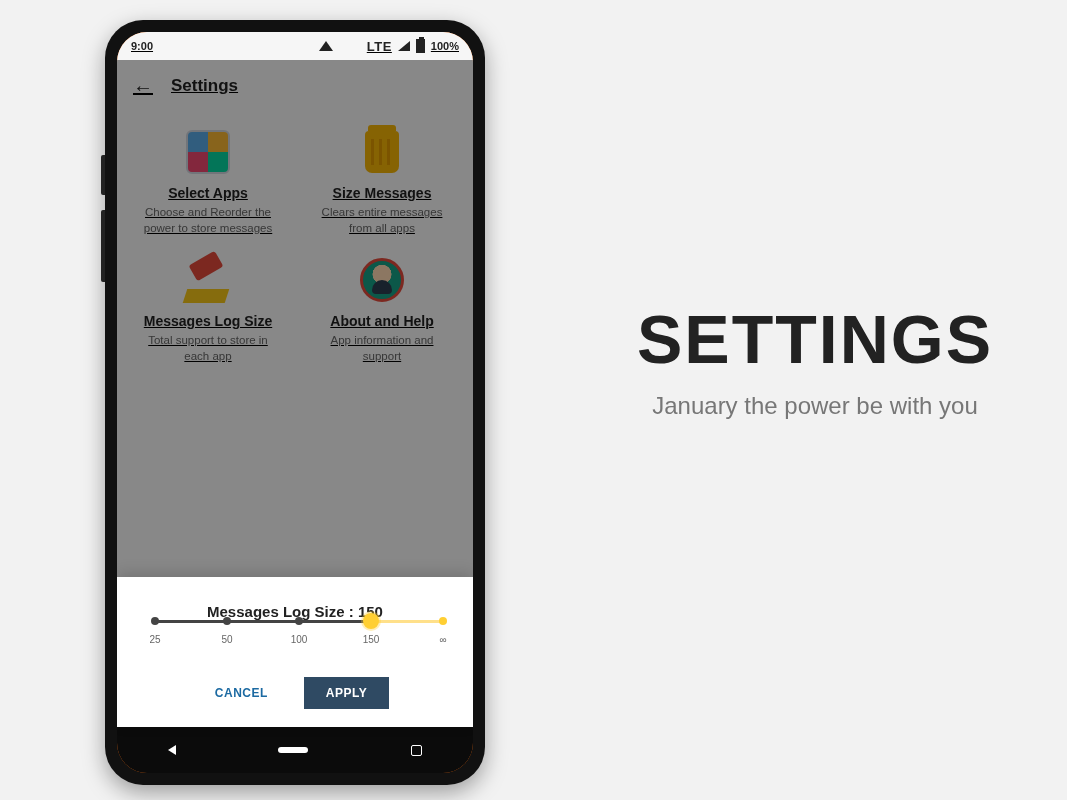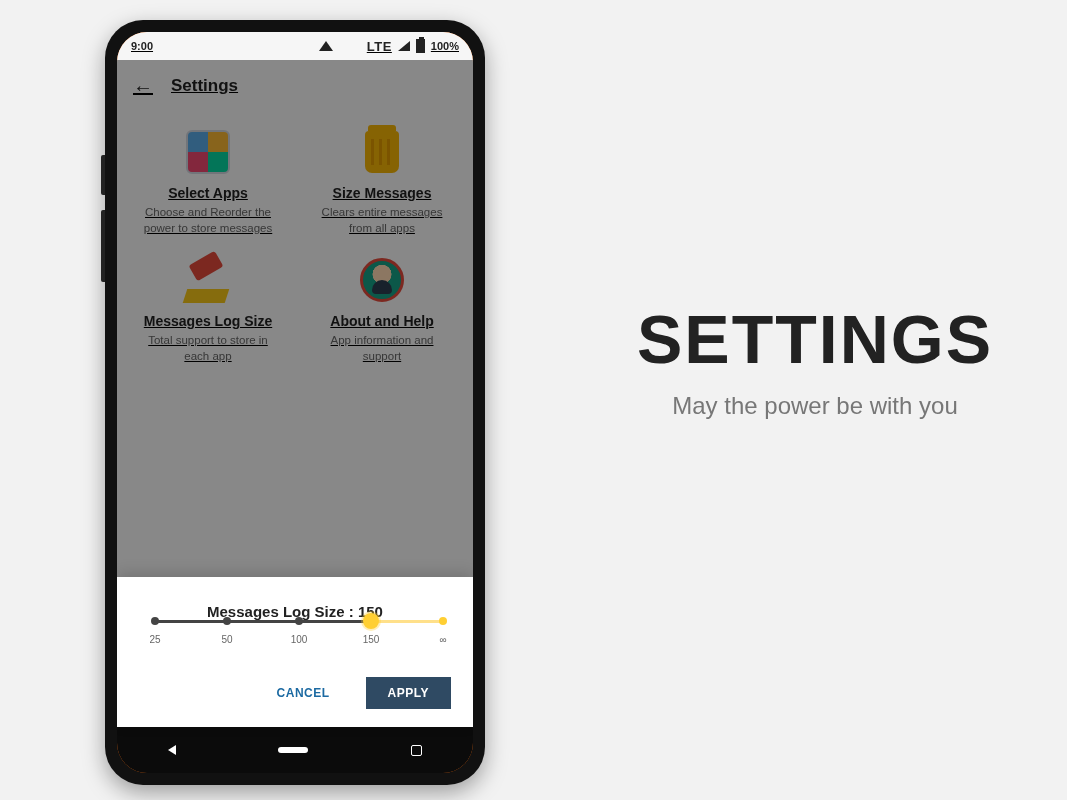--- a/index.html
+++ b/index.html
@@ -189,21 +189,21 @@
   .thumb {
     position:absolute; top:-7px; width:16px; height:16px; border-radius:50%;
     background:#ffcf33; transform:translateX(-50%);
     box-shadow:0 0 0 2px rgba(255,207,51,0.35);
   }
   .tick-label {
     position:absolute; top:14px; font-size:10px; color:#666;
     transform:translateX(-50%); white-space:nowrap;
   }
   .sheet-actions {
-    display:flex; justify-content:flex-end; gap:22px; margin-top:8px;
+    display:flex; justify-content:center; gap:22px; margin-top:8px;
   }
   .btn-cancel {
     background:transparent; border:none; color:#1c6aa2;
     padding:8px 14px; font-size:12px; font-weight:700; letter-spacing:0.5px;
     cursor:pointer;
   }
   .btn-apply {
     background:#2f4a63; border:none; color:#fff;
     padding:9px 22px; font-size:12px; font-weight:700; letter-spacing:0.5px;
     cursor:pointer;
@@ -219,21 +219,21 @@
     border-color:transparent #fff transparent transparent;
   }
   .nav-home { width:30px;height:6px;background:#fff;border-radius:3px; }
   .nav-recent { width:11px;height:11px;border:1.5px solid #fff;border-radius:2px; }
 </style>
 </head>
 <body>
 
 <div class="promo">
   <div class="promo-title">SETTINGS</div>
-  <div class="promo-sub">May the power be with you</div>
+  <div class="promo-sub">January the power be with you</div>
 </div>
 
 <div class="phone">
   <div class="side-btn b1"></div>
   <div class="side-btn b2"></div>
   <div class="phone-inner">
 
     <div class="statusbar">
       <span>9:00</span>
       <div class="status-right">

